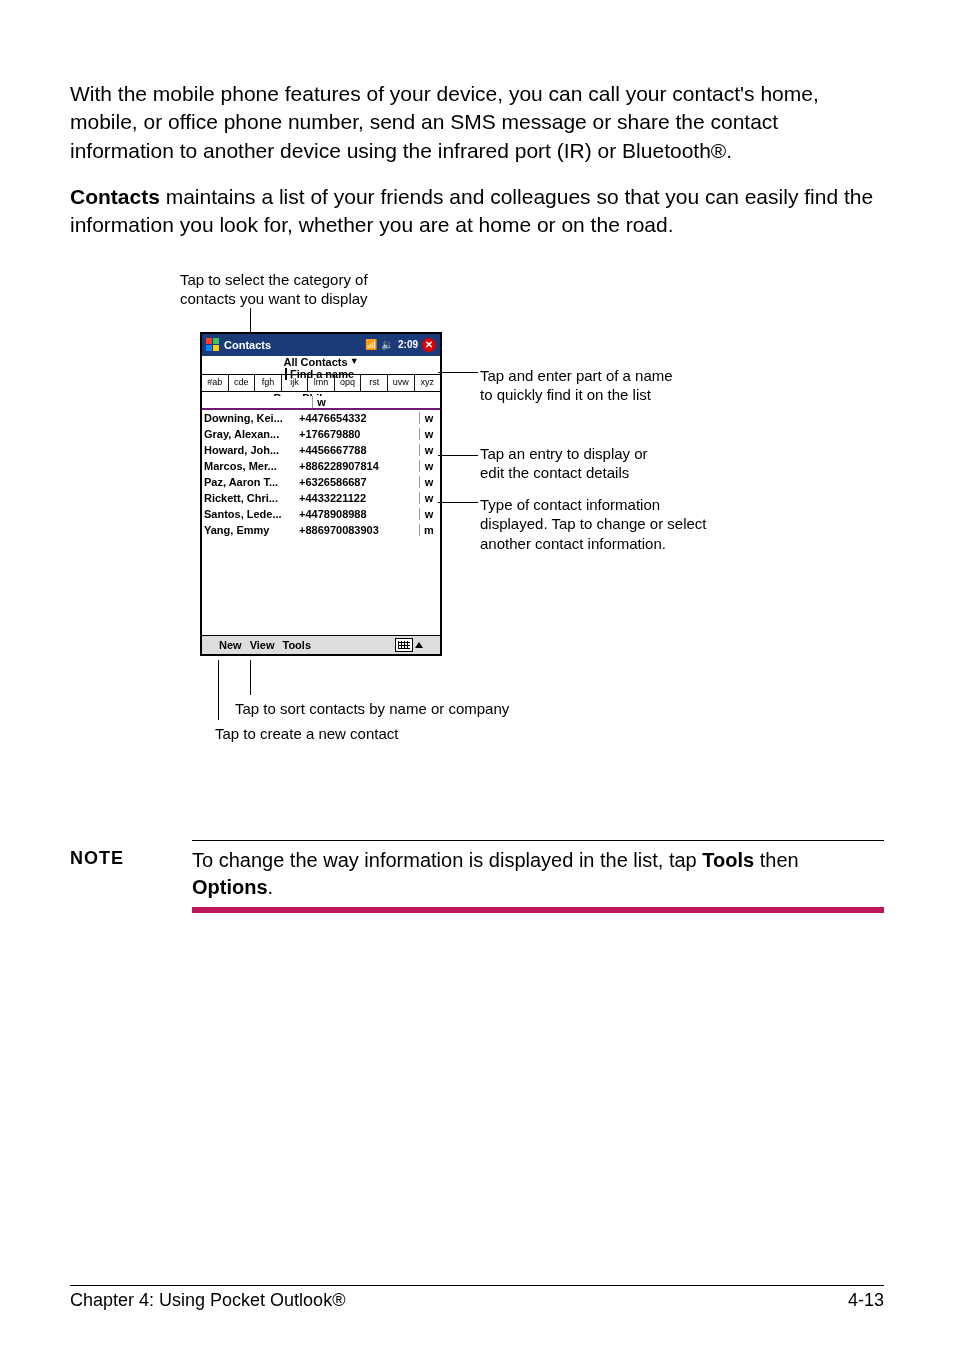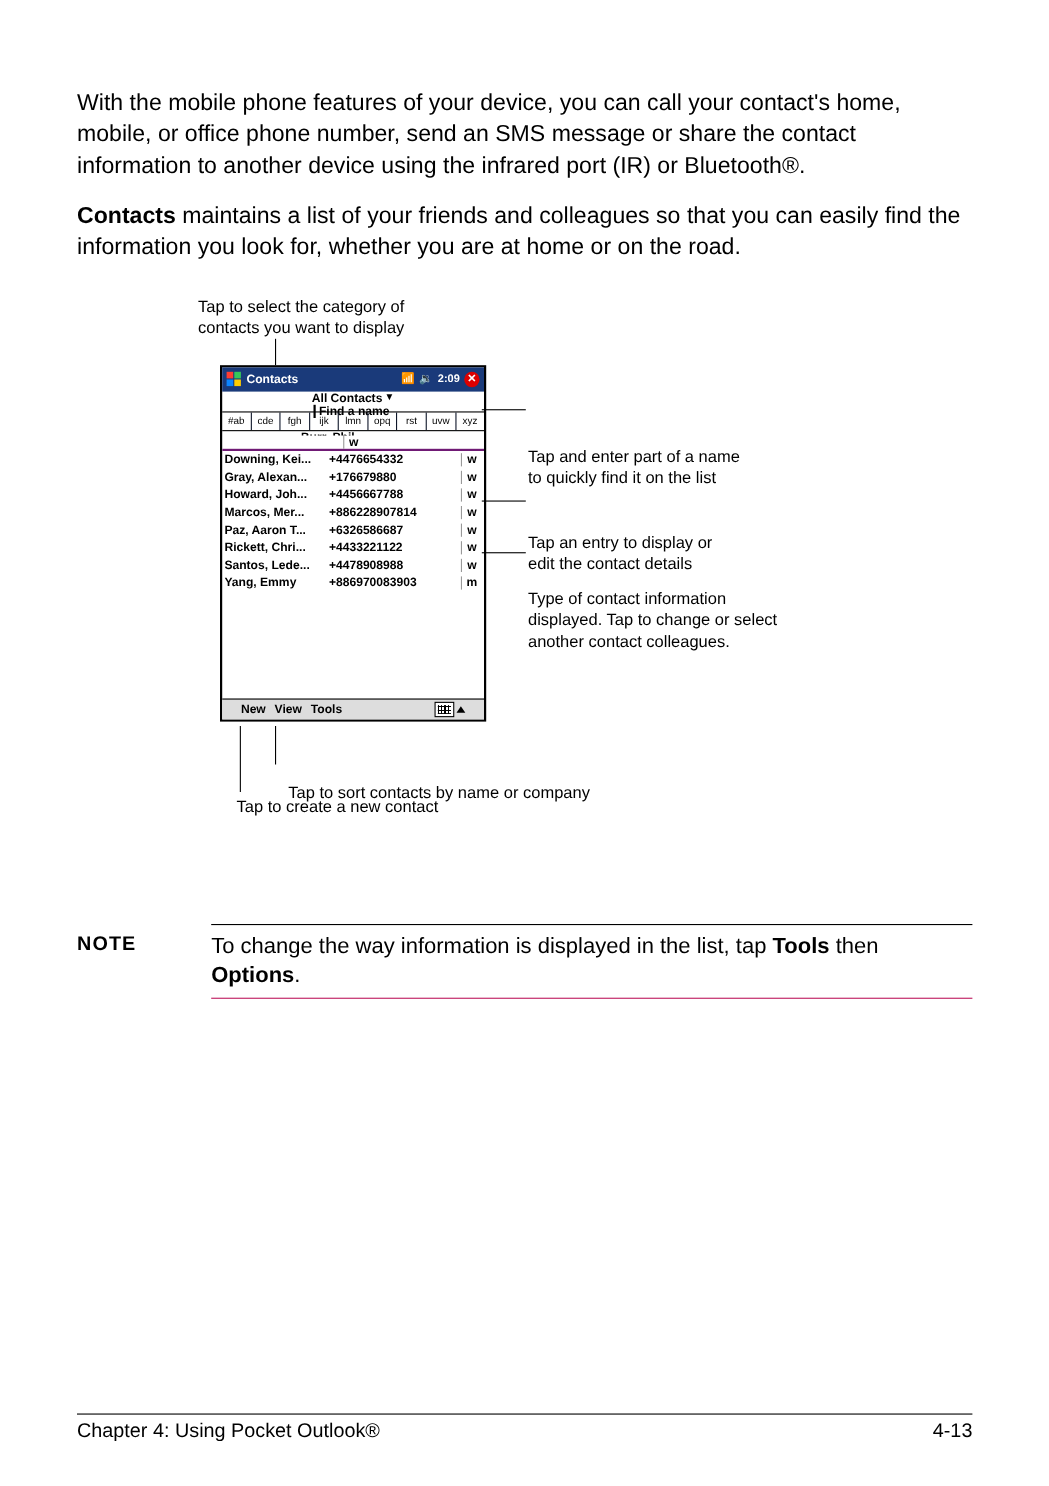--- a/index.html
+++ b/index.html
@@ -143,33 +143,33 @@
   }
   .bottombar .menus{display:flex;gap:8px;}
   .bottombar .right{display:flex;align-items:center;gap:2px;}
   .kbd-icon{width:16px;height:12px;border:1px solid #000;background:#fff;position:relative;}
   .kbd-icon::after{content:"";position:absolute;left:2px;right:2px;top:2px;bottom:2px;
     background:repeating-linear-gradient(90deg,#000 0 1px,transparent 1px 3px),
                repeating-linear-gradient(0deg,#000 0 1px,transparent 1px 3px);}
   .up-tri{width:0;height:0;border-left:4px solid transparent;border-right:4px solid transparent;border-bottom:6px solid #000;}
 
   
-  .callout-r { position:absolute; left:410px; font-size:15px; line-height:1.3; width:280px;margin-top:40px;}
+  .callout-r { position:absolute; left:410px; font-size:15px; line-height:1.3; width:280px;}
   .callout-r.c1{ top:96px;}
   .callout-r.c2{ top:174px;}
   .callout-r.c3{ top:225px;}
 
   
   .hline{position:absolute;height:1px;background:#000;}
   .hline.l1{left:368px;top:102px;width:40px;}
   .hline.l2{left:368px;top:185px;width:40px;}
   .hline.l3{left:368px;top:232px;width:40px;}
 
   
-  .cap-sort{position:absolute;left:165px;top:442px;font-size:15px;margin-left:27px;}
+  .cap-sort{position:absolute;left:165px;top:430px;font-size:15px;}
   .cap-sort-line{position:absolute;left:180px;top:390px;width:1px;height:35px;background:#000;}
   .cap-new{position:absolute;left:145px;top:455px;font-size:15px;}
   .cap-new-line{position:absolute;left:148px;top:390px;width:1px;height:60px;background:#000;}
 
   
   .note-block{
     margin-top: 40px;
     display:flex;
     align-items:flex-start;
     gap: 32px;
@@ -177,21 +177,21 @@
   .note-label{
     font-weight:700;
     font-size:18px;
     letter-spacing:1px;
     width:90px;
     padding-top:8px;
   }
   .note-body-wrap{
     flex:1;
     border-top:1px solid #000;
-    border-bottom:1px solid #be185d;
+    border-bottom:6px solid #be185d;
     padding:6px 0;
   }
   .note-body{
     font-size:20px;
     line-height:1.35;
   }
 
   
   .footer{
     position:absolute;
@@ -327,21 +327,21 @@
     <div class="hline l2"></div>
     <div class="callout-r c2">
       <span>Tap an entry to display or</span><br>
       <span>edit the contact details</span>
     </div>
 
     <div class="hline l3"></div>
     <div class="callout-r c3">
       <span>Type of contact information</span><br>
       <span>displayed. Tap to change or select</span><br>
-      <span>another contact colleagues.</span>
+      <span>another contact information.</span>
     </div>
 
     <div class="cap-sort-line"></div>
     <div class="cap-sort">Tap to sort contacts by name or company</div>
     <div class="cap-new-line"></div>
     <div class="cap-new">Tap to create a new contact</div>
 
   </div>
 
   <div class="note-block">

